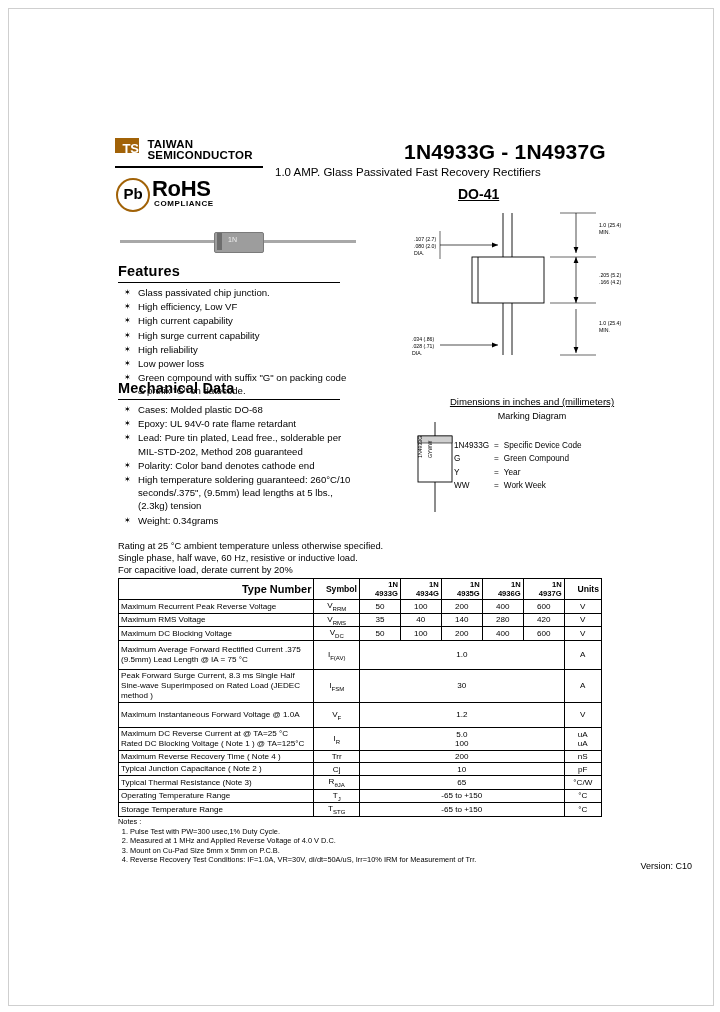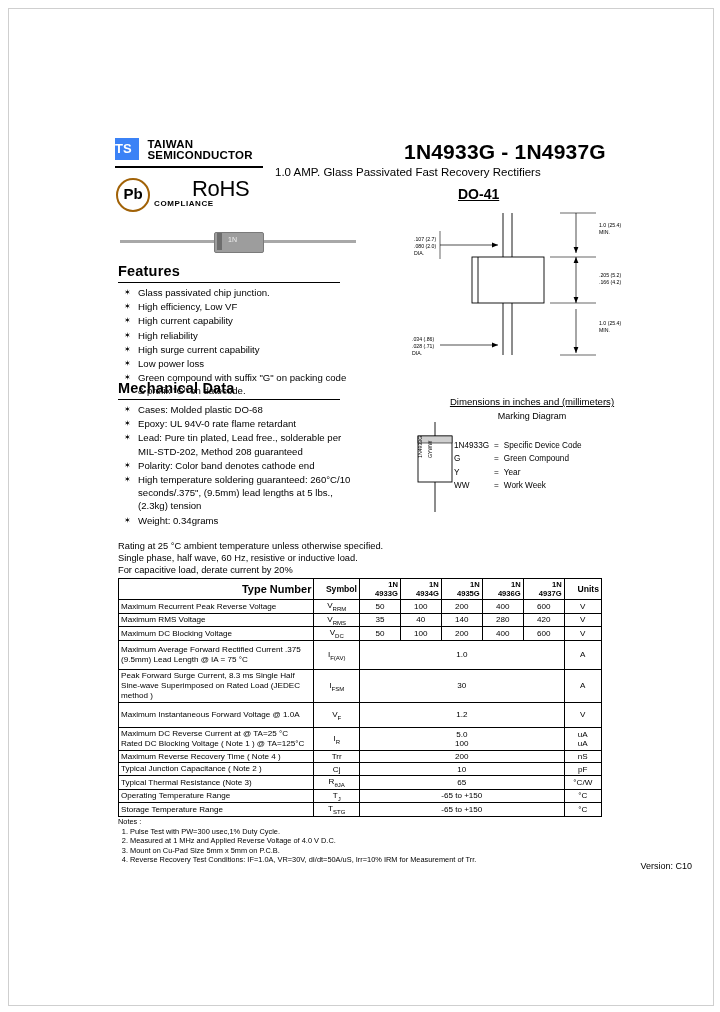--- a/index.html
+++ b/index.html
@@ -2,26 +2,26 @@
 <html><head>
 <meta charset="utf-8">
 <style>
   html,body{margin:0;padding:0;background:#fff;}
   body{width:720px;height:1012px;font-family:"Liberation Sans",sans-serif;color:#000;position:relative;overflow:hidden;}
   .page{position:absolute;left:0;top:0;width:720px;height:1012px;}
   .sheet{position:absolute;left:8px;top:8px;width:704px;height:996px;border:1px solid #cfcfcf;background:#fff;}
 
   
   .logo-block{position:absolute;left:115px;top:138px;width:150px;}
-  .ts-mark{display:inline-block;width:24px;height:22px;background:#3b82f6;color:#fff;font-weight:bold;font-size:13px;line-height:22px;text-align:left;vertical-align:top;}
+  .ts-mark{display:inline-block;width:24px;height:15px;background:#a16207;color:#fff;font-weight:bold;font-size:13px;line-height:22px;text-align:right;vertical-align:top;}
   .ts-text{display:inline-block;margin-left:4px;font-size:11.5px;font-weight:bold;line-height:11px;letter-spacing:.2px;vertical-align:top;padding-top:1px;}
   .hr-logo{position:absolute;left:115px;top:166px;width:148px;height:2px;background:#000;}
 
   .pb-circle{position:absolute;left:116px;top:178px;width:30px;height:30px;border:2px solid #a16207;border-radius:50%;text-align:center;font-size:15px;font-weight:bold;line-height:28px;}
-  .rohs{position:absolute;left:152px;top:176px;font-size:22px;font-weight:normal;letter-spacing:-.3px;margin-left:40px;}
+  .rohs{position:absolute;left:152px;top:176px;font-size:22px;font-weight:bold;letter-spacing:-.3px;}
   .rohs-sub{position:absolute;left:154px;top:199px;font-size:8px;font-weight:bold;letter-spacing:.6px;}
 
   .title{position:absolute;left:404px;top:140px;font-size:21px;font-weight:bold;letter-spacing:.2px;}
   .subtitle{position:absolute;left:275px;top:166px;font-size:11.5px;}
   .pkg{position:absolute;left:458px;top:186px;font-size:14px;font-weight:bold;text-decoration:underline;}
 
   
   .diode-wrap{position:absolute;left:120px;top:228px;width:236px;height:26px;}
   .lead{position:absolute;top:12px;height:3px;background:#a8a8a8;}
   .lead.l{left:0;width:95px;}
@@ -99,22 +99,22 @@
     <div class="bodyband"></div>
     <div class="bodytext">1N</div>
   </div>
 
   <h2 class="sec" style="left:118px;top:263px;">Features</h2>
   <div class="secline" style="left:118px;top:282px;width:222px;"></div>
   <ul class="bul" style="left:122px;top:286px;width:230px;">
     <li>Glass passivated chip junction.</li>
     <li>High efficiency, Low VF</li>
     <li>High current capability</li>
+    <li>High surge current capability</li>
     <li>High reliability</li>
-    <li>High surge current capability</li>
     <li>Low power loss</li>
     <li>Green compound with suffix "G" on packing code &amp; prefix "G" on datecode.</li>
   </ul>
 
   <h2 class="sec" style="left:118px;top:380px;">Mechanical Data</h2>
   <div class="secline" style="left:118px;top:399px;width:222px;"></div>
   <ul class="bul" style="left:122px;top:403px;width:238px;">
     <li>Cases: Molded plastic DO-68</li>
     <li>Epoxy: UL 94V-0 rate flame retardant</li>
     <li>Lead: Pure tin plated, Lead free., solderable per MIL-STD-202, Method 208 guaranteed</li>

